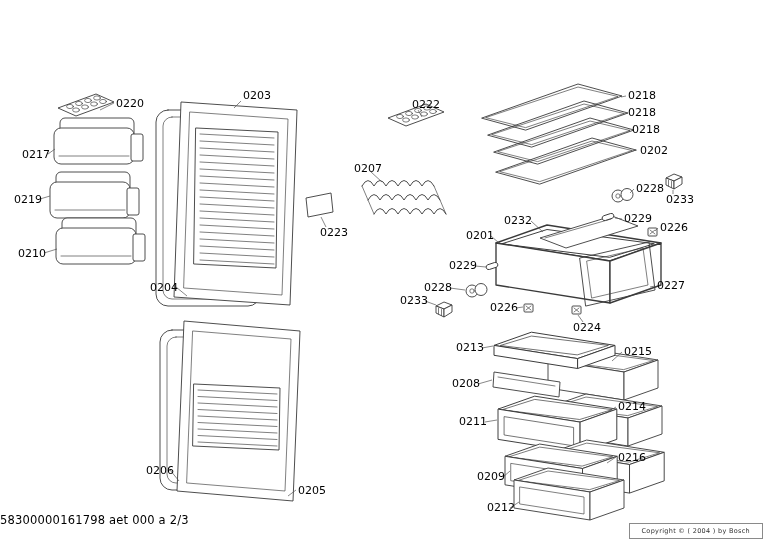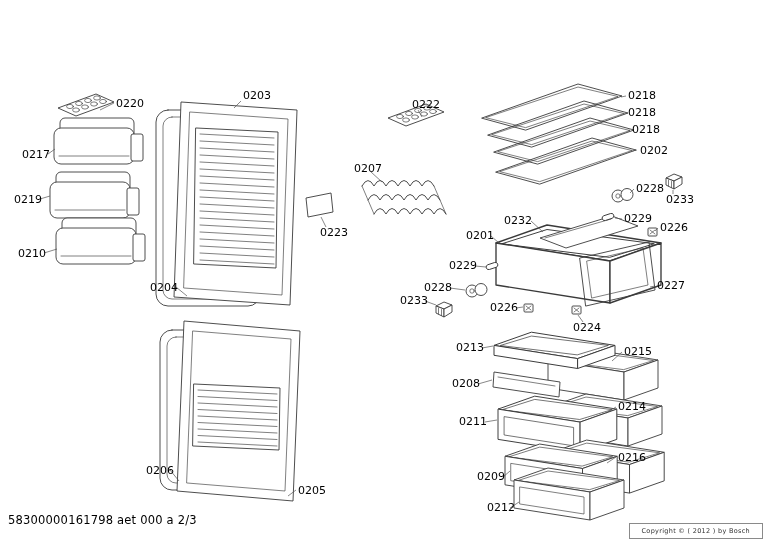--- a/index.html
+++ b/index.html
@@ -4,21 +4,21 @@
 <style>
   html,body{margin:0;padding:0}
   body{width:768px;height:543px;background:#ffffff;position:relative;overflow:hidden;
        font-family:"DejaVu Sans", sans-serif;}
   .diagram-svg{position:absolute;left:0;top:0}
   .ln{fill:none;stroke:#3a3a3a;stroke-width:0.9;stroke-linejoin:round;stroke-linecap:round}
   .fw{fill:#ffffff;stroke:#3a3a3a;stroke-width:0.9;stroke-linejoin:round}
   .thin{stroke-width:0.65}
   .leader{stroke:#555;stroke-width:0.7;fill:none}
   .plabel{font:11px "DejaVu Sans", sans-serif;fill:#000}
-  .doc-number{position:absolute;left:8px;top:513px;font-size:11.5px;color:#000;letter-spacing:0.2px}
+  .doc-number{position:absolute;left:0;top:513px;font-size:11.5px;color:#000;letter-spacing:0.2px}
   .copyright-box{position:absolute;right:5px;bottom:4px;border:1px solid #8a8a8a;
                  padding:3px 12px;font-size:6.5px;color:#333;letter-spacing:0.3px;background:#fff}
 </style>
 </head>
 <body>
 
 <svg class="diagram-svg" width="768" height="543" viewBox="0 0 768 543">
   <defs>
     <g id="eggtray">
       <path class="fw" d="M0,14 L38,0 L56,8 L18,22 Z"></path>
@@ -238,13 +238,13 @@
   <text class="plabel" x="624" y="355">0215</text>
   <text class="plabel" x="452" y="387">0208</text>
   <text class="plabel" x="459" y="425">0211</text>
   <text class="plabel" x="618" y="410">0214</text>
   <text class="plabel" x="477" y="480">0209</text>
   <text class="plabel" x="618" y="461">0216</text>
   <text class="plabel" x="487" y="511">0212</text>
 </svg>
 
 <div class="doc-number">58300000161798 aet 000 a 2/3</div>
-<div class="copyright-box">Copyright © ( 2012 ) by Bosch</div>
+<div class="copyright-box">Copyright © ( 2004 ) by Bosch</div>
 
 </body></html>

